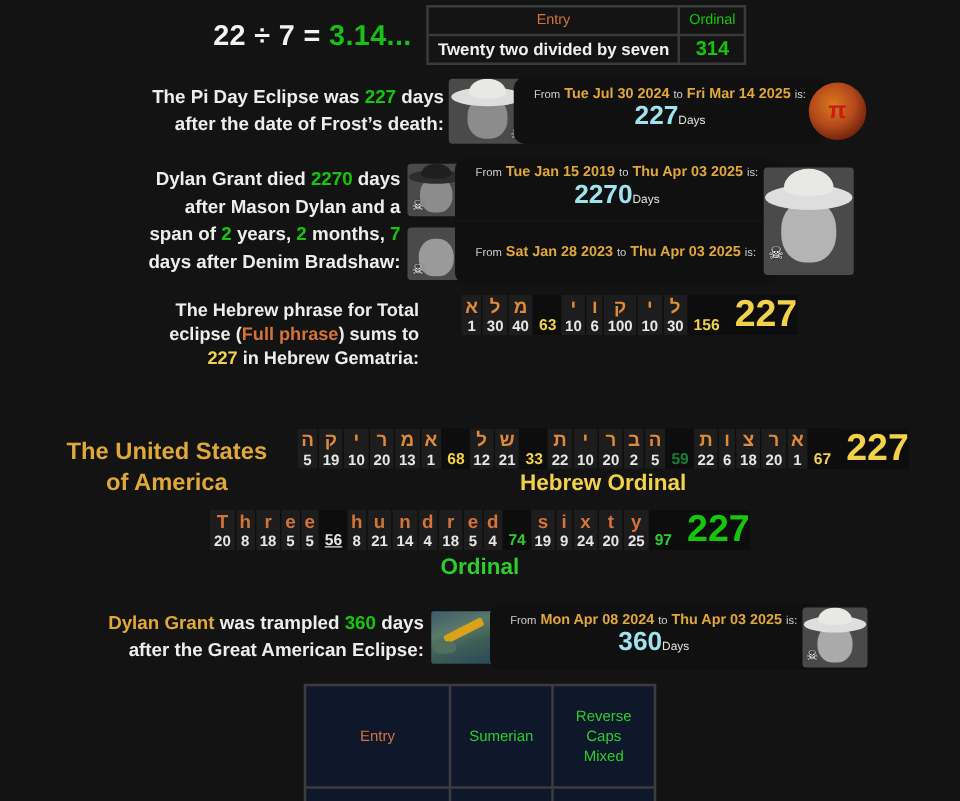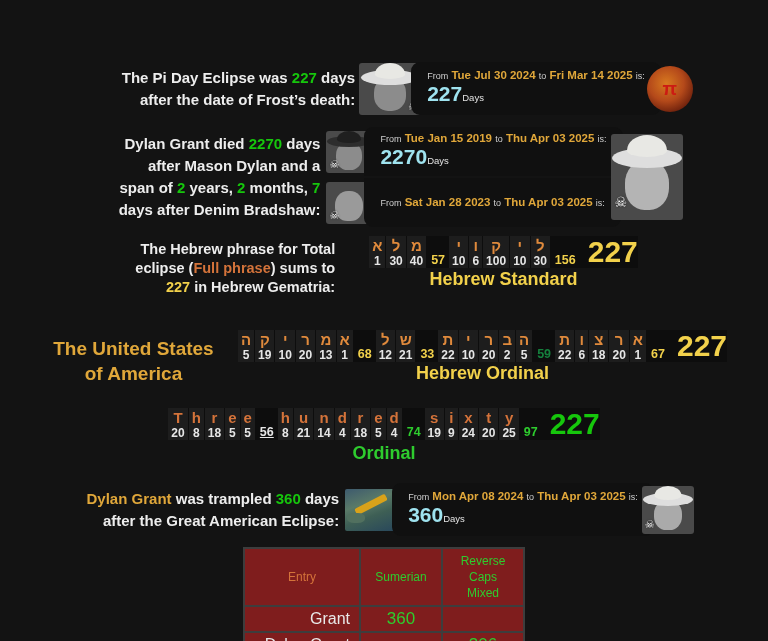--- a/index.html
+++ b/index.html
@@ -23,21 +23,21 @@
   .eq{font-size:23px;font-weight:bold;letter-spacing:.3px;color:#f2f2f2;margin-right:12px;}
   .eq .g{color:#18c018;}
   .tbl{border-collapse:separate;border-spacing:2px;background:#3a3a3a;}
   .tbl td{background:#141414;text-align:center;font-size:12px;padding:3px 7px;line-height:15px;}
   .tbl .hd{font-size:11.5px;}
   .tbl .val{font-size:16px;}
 
   
   .banner{
     background:#101010;border-radius:9px;
-    display:inline-flex;flex-direction:column;align-items:flex-start;justify-content:center;
+    display:inline-flex;flex-direction:column;align-items:center;justify-content:center;
     padding:3px 16px 4px 16px;position:relative;
   }
   .bline1{font-size:11.5px;white-space:nowrap;line-height:14px;font-weight:bold;}
   .bline1 .sm{font-size:9px;font-weight:normal;color:#cfcfcf;}
   .bline2{white-space:nowrap;line-height:22px;}
   .bline2 .num{font-size:21px;font-weight:bold;color:#9fe3ef;}
   .bline2 .unit{font-size:9.5px;color:#e3e3e3;}
 
   
   .thumb{position:relative;overflow:hidden;flex:none;}
@@ -62,31 +62,48 @@
   .gtot{font-size:30px;font-weight:bold;line-height:32px;padding-left:8px;}
   .gcaption{font-size:18px;font-weight:bold;text-align:center;margin-top:1px;}
 
   
   .oblk{display:flex;flex-direction:column;align-items:center;justify-content:flex-end;background:#1d1d1d;margin-right:1px;padding:0 3px;}
   .oltr{font-size:15px;line-height:17px;font-weight:bold;letter-spacing:0;}
   .onum{font-size:12px;line-height:14px;font-weight:bold;color:#e6e6e6;}
 
   
   .btbl{border-collapse:separate;border-spacing:2px;background:#3d3d3d;}
-  .btbl td{background:#7f1d1d;padding:4px 9px;font-size:13px;line-height:16px;vertical-align:middle;}
+  .btbl td{background:#0f172a;padding:16px 9px;font-size:13px;line-height:16px;vertical-align:middle;}
   .btbl .hd{text-align:center;font-size:12px;}
   .btbl .ent{text-align:right;color:#e8e8e8;}
   .btbl .nm{text-align:center;font-size:17px;}
   .pi{font-weight:bold;}
 </style>
 </head>
 <body>
 
 <div class="page">
 
+  <div class="sec1">
+    <div class="eq">
+      <span>22 ÷ 7 = </span><span class="g">3.14...</span>
+    </div>
+    <table class="tbl">
+      <tbody>
+          <tr>
+        <td class="hd org">Entry</td>
+        <td class="hd g">Ordinal</td>
+      </tr>
+      <tr>
+        <td class="val wh" style="font-size:13.5px;font-weight:bold;">Twenty two divided by seven</td>
+        <td class="val g" style="font-weight:bold;">314</td>
+      </tr>
+    </tbody>
+      </table>
+  </div>
 
   <div style="position:absolute;left:0;top:62px;width:768px;display:flex;justify-content:center;align-items:center;">
 
     <div class="cap" style="width:280px;margin-right:4px;">
       <div><span>The Pi Day Eclipse was </span><span class="g">227</span><span> days</span></div>
       <div>after the date of Frost’s death:</div>
     </div>
 
     <div class="thumb face" style="width:62px;height:52px;border-radius:3px;">
       <div class="head" style="width:32px;height:34px;top:14px;"></div>
@@ -185,21 +202,21 @@
             <div class="gnum">1</div>
           </div>
           <div class="gblk">
             <div class="gltr" style="color: rgb(224, 138, 60);">ל</div>
             <div class="gnum">30</div>
           </div>
           <div class="gblk">
             <div class="gltr" style="color: rgb(224, 138, 60);">מ</div>
             <div class="gnum">40</div>
           </div>
-          <div class="gsum" style="color: rgb(242, 209, 75);">57</div>
+          <div class="gsum" style="color: rgb(242, 209, 75);">63</div>
           <div class="gblk">
             <div class="gltr" style="color: rgb(224, 138, 60);">י</div>
             <div class="gnum">10</div>
           </div>
           <div class="gblk">
             <div class="gltr" style="color: rgb(224, 138, 60);">ו</div>
             <div class="gnum">6</div>
           </div>
           <div class="gblk">
             <div class="gltr" style="color: rgb(224, 138, 60);">ק</div>
@@ -209,25 +226,24 @@
             <div class="gltr" style="color: rgb(224, 138, 60);">י</div>
             <div class="gnum">10</div>
           </div>
           <div class="gblk">
             <div class="gltr" style="color: rgb(224, 138, 60);">ל</div>
             <div class="gnum">30</div>
           </div>
           <div class="gsum" style="color: rgb(242, 209, 75);">156</div>
           <div class="gtot" style="color: rgb(242, 209, 75);">227</div>
         </div>
-      <div class="gcaption yel">Hebrew Standard</div>
-    </div>
-  </div>
-
-  <div style="position:absolute;left:0;top:330px;width:768px;display:flex;justify-content:center;align-items:flex-start;">
+    </div>
+  </div>
+
+  <div style="position:absolute;left:0;top:343px;width:768px;display:flex;justify-content:center;align-items:flex-start;">
 
     <div class="gold" style="width:185px;margin-right:12px;text-align:center;font-size:19px;line-height:25px;font-weight:bold;padding-top:6px;">
       <div>The United States</div>
       <div>of America</div>
     </div>
 
     <div>
       <div class="gem" id="ho-strip">
           <div class="gblk">
             <div class="gltr" style="color: rgb(224, 138, 60);">ה</div>

